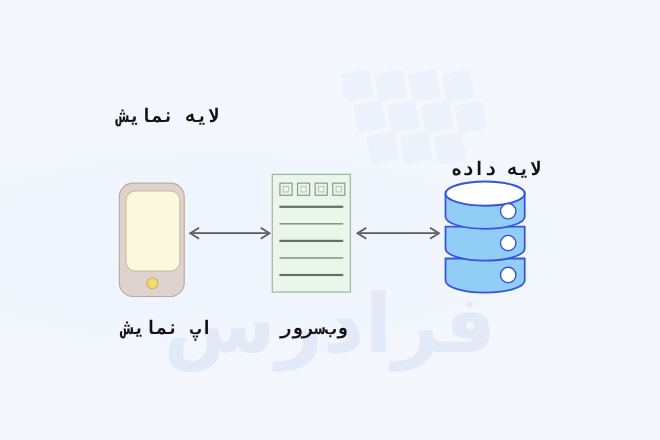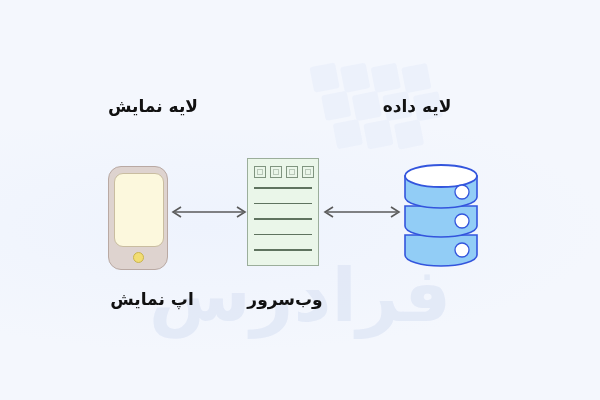--- a/index.html
+++ b/index.html
@@ -74,27 +74,28 @@
   
   .caption {
     position: absolute;
     color: #111111;
     font-size: 17px;
     font-weight: 700;
     white-space: nowrap;
     transform: translateX(-50%);
     direction: rtl;
     text-align: center;
+    font-family: Liberation Mono, monospace;
   }
   .cap-top    { top: 96px; }
   .cap-bottom { top: 289px; }
 
   .cap-presentation { left: 153px; }
   .cap-logic        { left: 297px; }
-  .cap-data         { left: 417px; }
+  .cap-data         { left: 451px; margin-top: 48px; }
   .cap-mobile       { left: 152px; }
   .cap-webserver    { left: 285px; }
   .cap-database     { left: 424px; }
 
   
   .phone {
     position: absolute;
     left: 108px;
     top: 166px;
     width: 60px;

